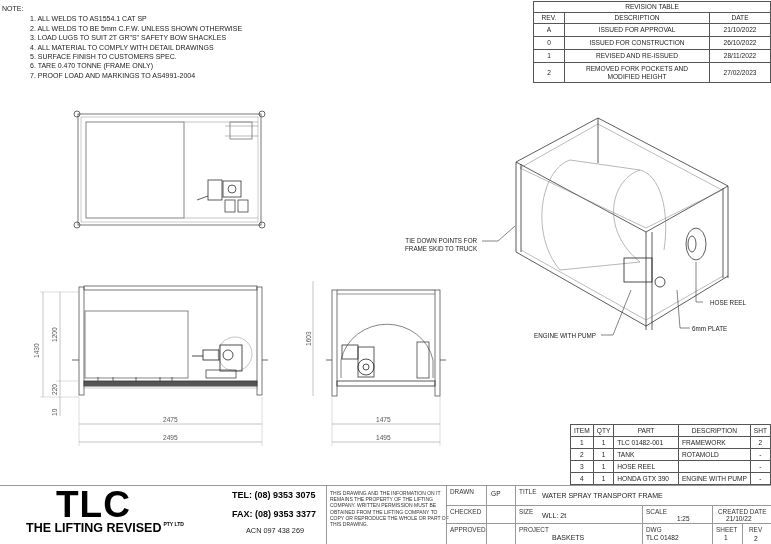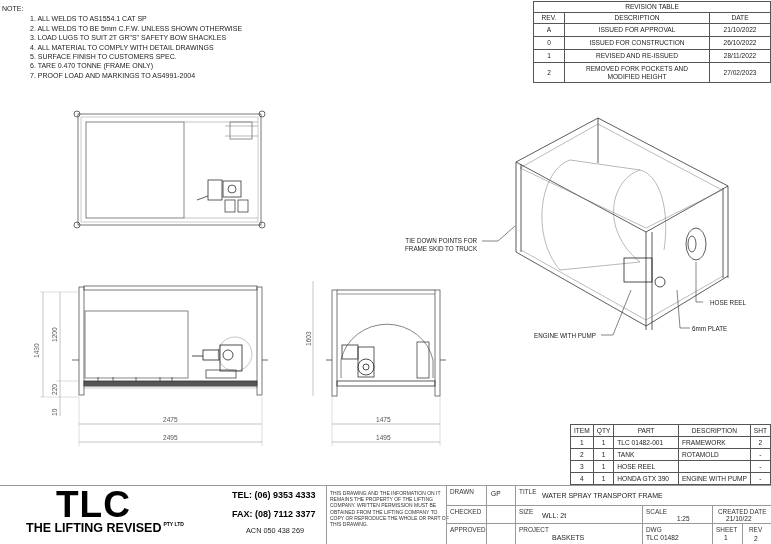--- a/index.html
+++ b/index.html
@@ -259,23 +259,23 @@
     <td>HONDA GTX 390</td>
     <td>ENGINE WITH PUMP</td>
     <td class="c">-</td>
   </tr>
 </tbody>
   </table>
 
 <div class="abs tb"></div>
 <div class="abs tlc-big">TLC</div>
 <div class="abs tlc-name"><span>THE LIFTING REVISED</span><span class="tlc-pty">PTY LTD</span></div>
-<div class="abs tel">TEL: (06) 9353 4333</div>
-<div class="abs fax">FAX: (08) 7112 3377</div>
-<div class="abs acn">ACN 050 438 269</div>
+<div class="abs tel">TEL: (08) 9353 3075</div>
+<div class="abs fax">FAX: (08) 9353 3377</div>
+<div class="abs acn">ACN 097 438 269</div>
 <div class="abs legal">THIS DRAWING AND THE INFORMATION ON IT REMAINS THE PROPERTY OF THE LIFTING COMPANY. WRITTEN PERMISSION MUST BE OBTAINED FROM THE LIFTING COMPANY TO COPY OR REPRODUCE THE WHOLE OR PART OF THIS DRAWING.</div>
 
 <div class="cell" style="left:446px;top:485px;width:40px;height:20px">
   <span class="k">DRAWN</span>
 </div>
 <div class="cell" style="left:486px;top:485px;width:29px;height:20px">
   <span class="v" style="left:4px;top:4px;font-size:6.6px">GP</span>
 </div>
 <div class="cell" style="left:446px;top:505px;width:40px;height:18px">
   <span class="k">CHECKED</span>

